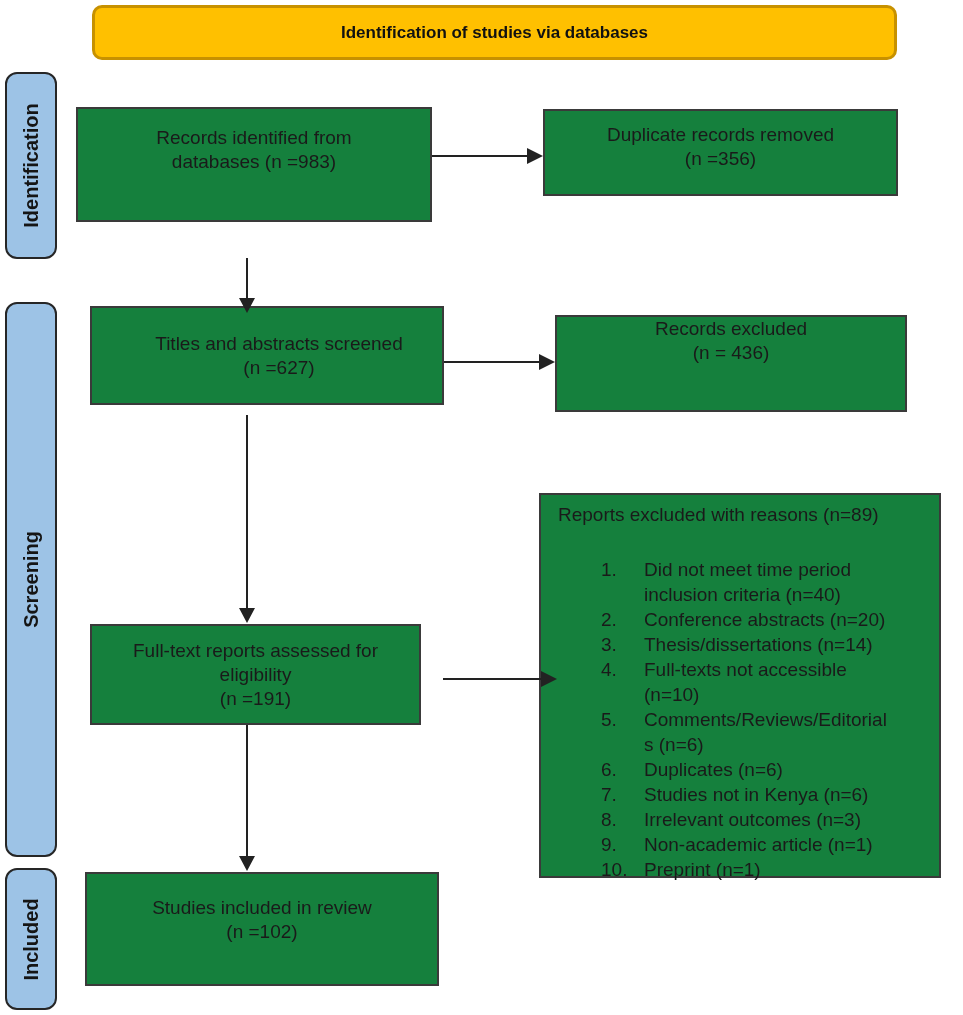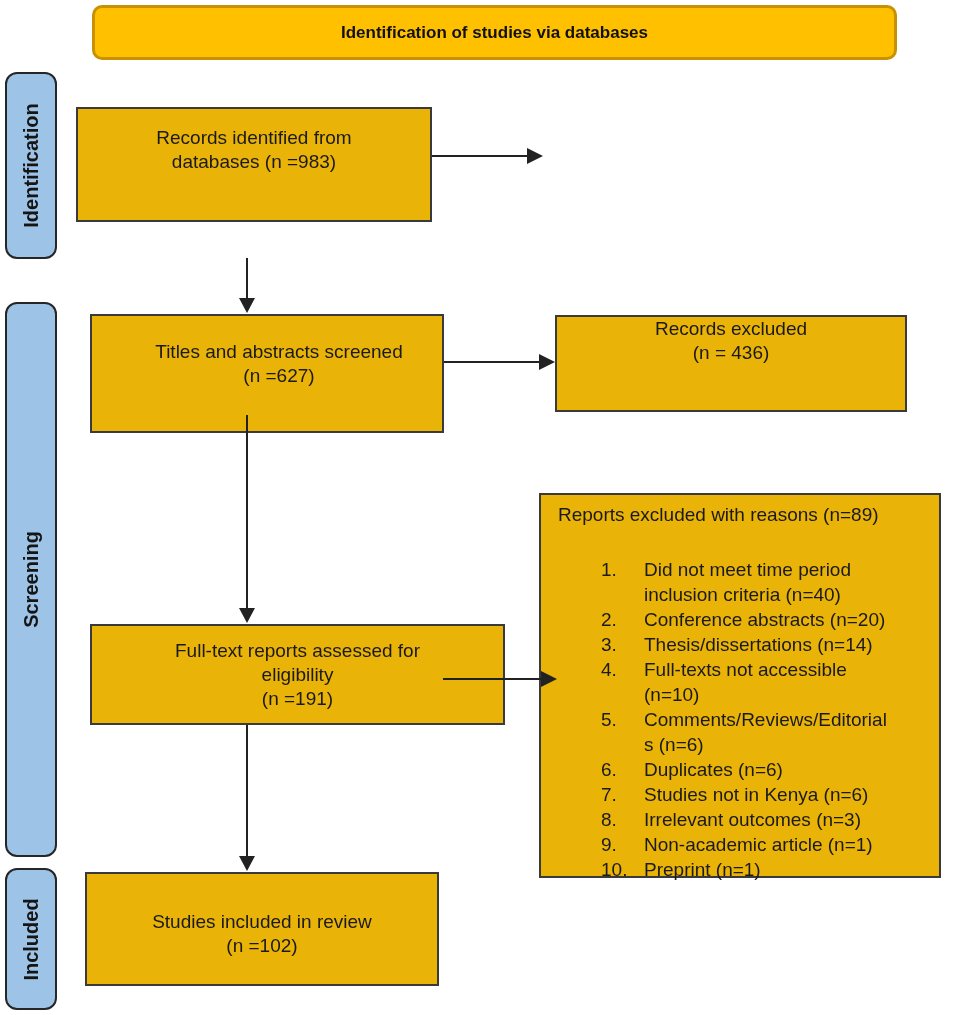--- a/index.html
+++ b/index.html
@@ -25,30 +25,30 @@
   }
   .stage .vtext{
     transform:rotate(-90deg);white-space:nowrap;
     font-weight:bold;font-size:20px;color:#151515;
   }
   #stage-identification{top:72px;height:187px;}
   #stage-screening{top:302px;height:555px;}
   #stage-included{top:868px;height:142px;}
   
   .fbox{
-    position:absolute;background:#eab308;border:2px solid #3a3a3a;
+    position:absolute;background:#15803d;border:2px solid #3a3a3a;
     box-sizing:border-box;text-align:center;
     font-size:19px;line-height:24px;white-space:pre-line;
   }
   #box-records{left:76px;top:107px;width:356px;height:115px;padding-top:17px;}
   #box-duplicates{left:543px;top:109px;width:355px;height:87px;padding-top:12px;}
-  #box-titles{left:90px;top:314px;width:354px;height:119px;padding-top:24px;padding-left:24px;}
+  #box-titles{left:90px;top:306px;width:354px;height:99px;padding-top:24px;padding-left:24px;}
   #box-recexcluded{left:555px;top:315px;width:352px;height:97px;}
-  #box-fulltext{left:90px;top:624px;width:415px;height:101px;padding-top:13px;}
-  #box-included{left:85px;top:872px;width:354px;height:114px;padding-top:36px;}
+  #box-fulltext{left:90px;top:624px;width:331px;height:101px;padding-top:13px;}
+  #box-included{left:85px;top:872px;width:354px;height:114px;padding-top:22px;}
   
   #box-reports{
     left:539px;top:493px;width:402px;height:385px;
     text-align:left;white-space:normal;padding:7px 8px 11px 17px;
     font-size:19px;line-height:25px;
   }
   .report-title{white-space:nowrap;margin:0 0 30px 0;}
   .reason-row{display:flex;align-items:flex-start;}
   .reason-num{width:43px;margin-left:43px;flex-shrink:0;}
   .reason-text{white-space:pre-line;}
@@ -76,20 +76,22 @@
   </div>
   <div class="stage" id="stage-screening">
     <span class="vtext">Screening</span>
   </div>
   <div class="stage" id="stage-included">
     <span class="vtext">Included</span>
   </div>
 
   <div class="fbox" id="box-records">Records identified from
 databases (n =983)</div>
+  <div class="fbox" id="box-duplicates">Duplicate records removed
+(n =356)</div>
   <div class="fbox" id="box-titles">Titles and abstracts screened
 (n =627)</div>
   <div class="fbox" id="box-recexcluded">Records excluded
 (n = 436)</div>
   <div class="fbox" id="box-fulltext">Full-text reports assessed for
 eligibility
 (n =191)</div>
   <div class="fbox" id="box-included">Studies included in review
 (n =102)</div>
 

